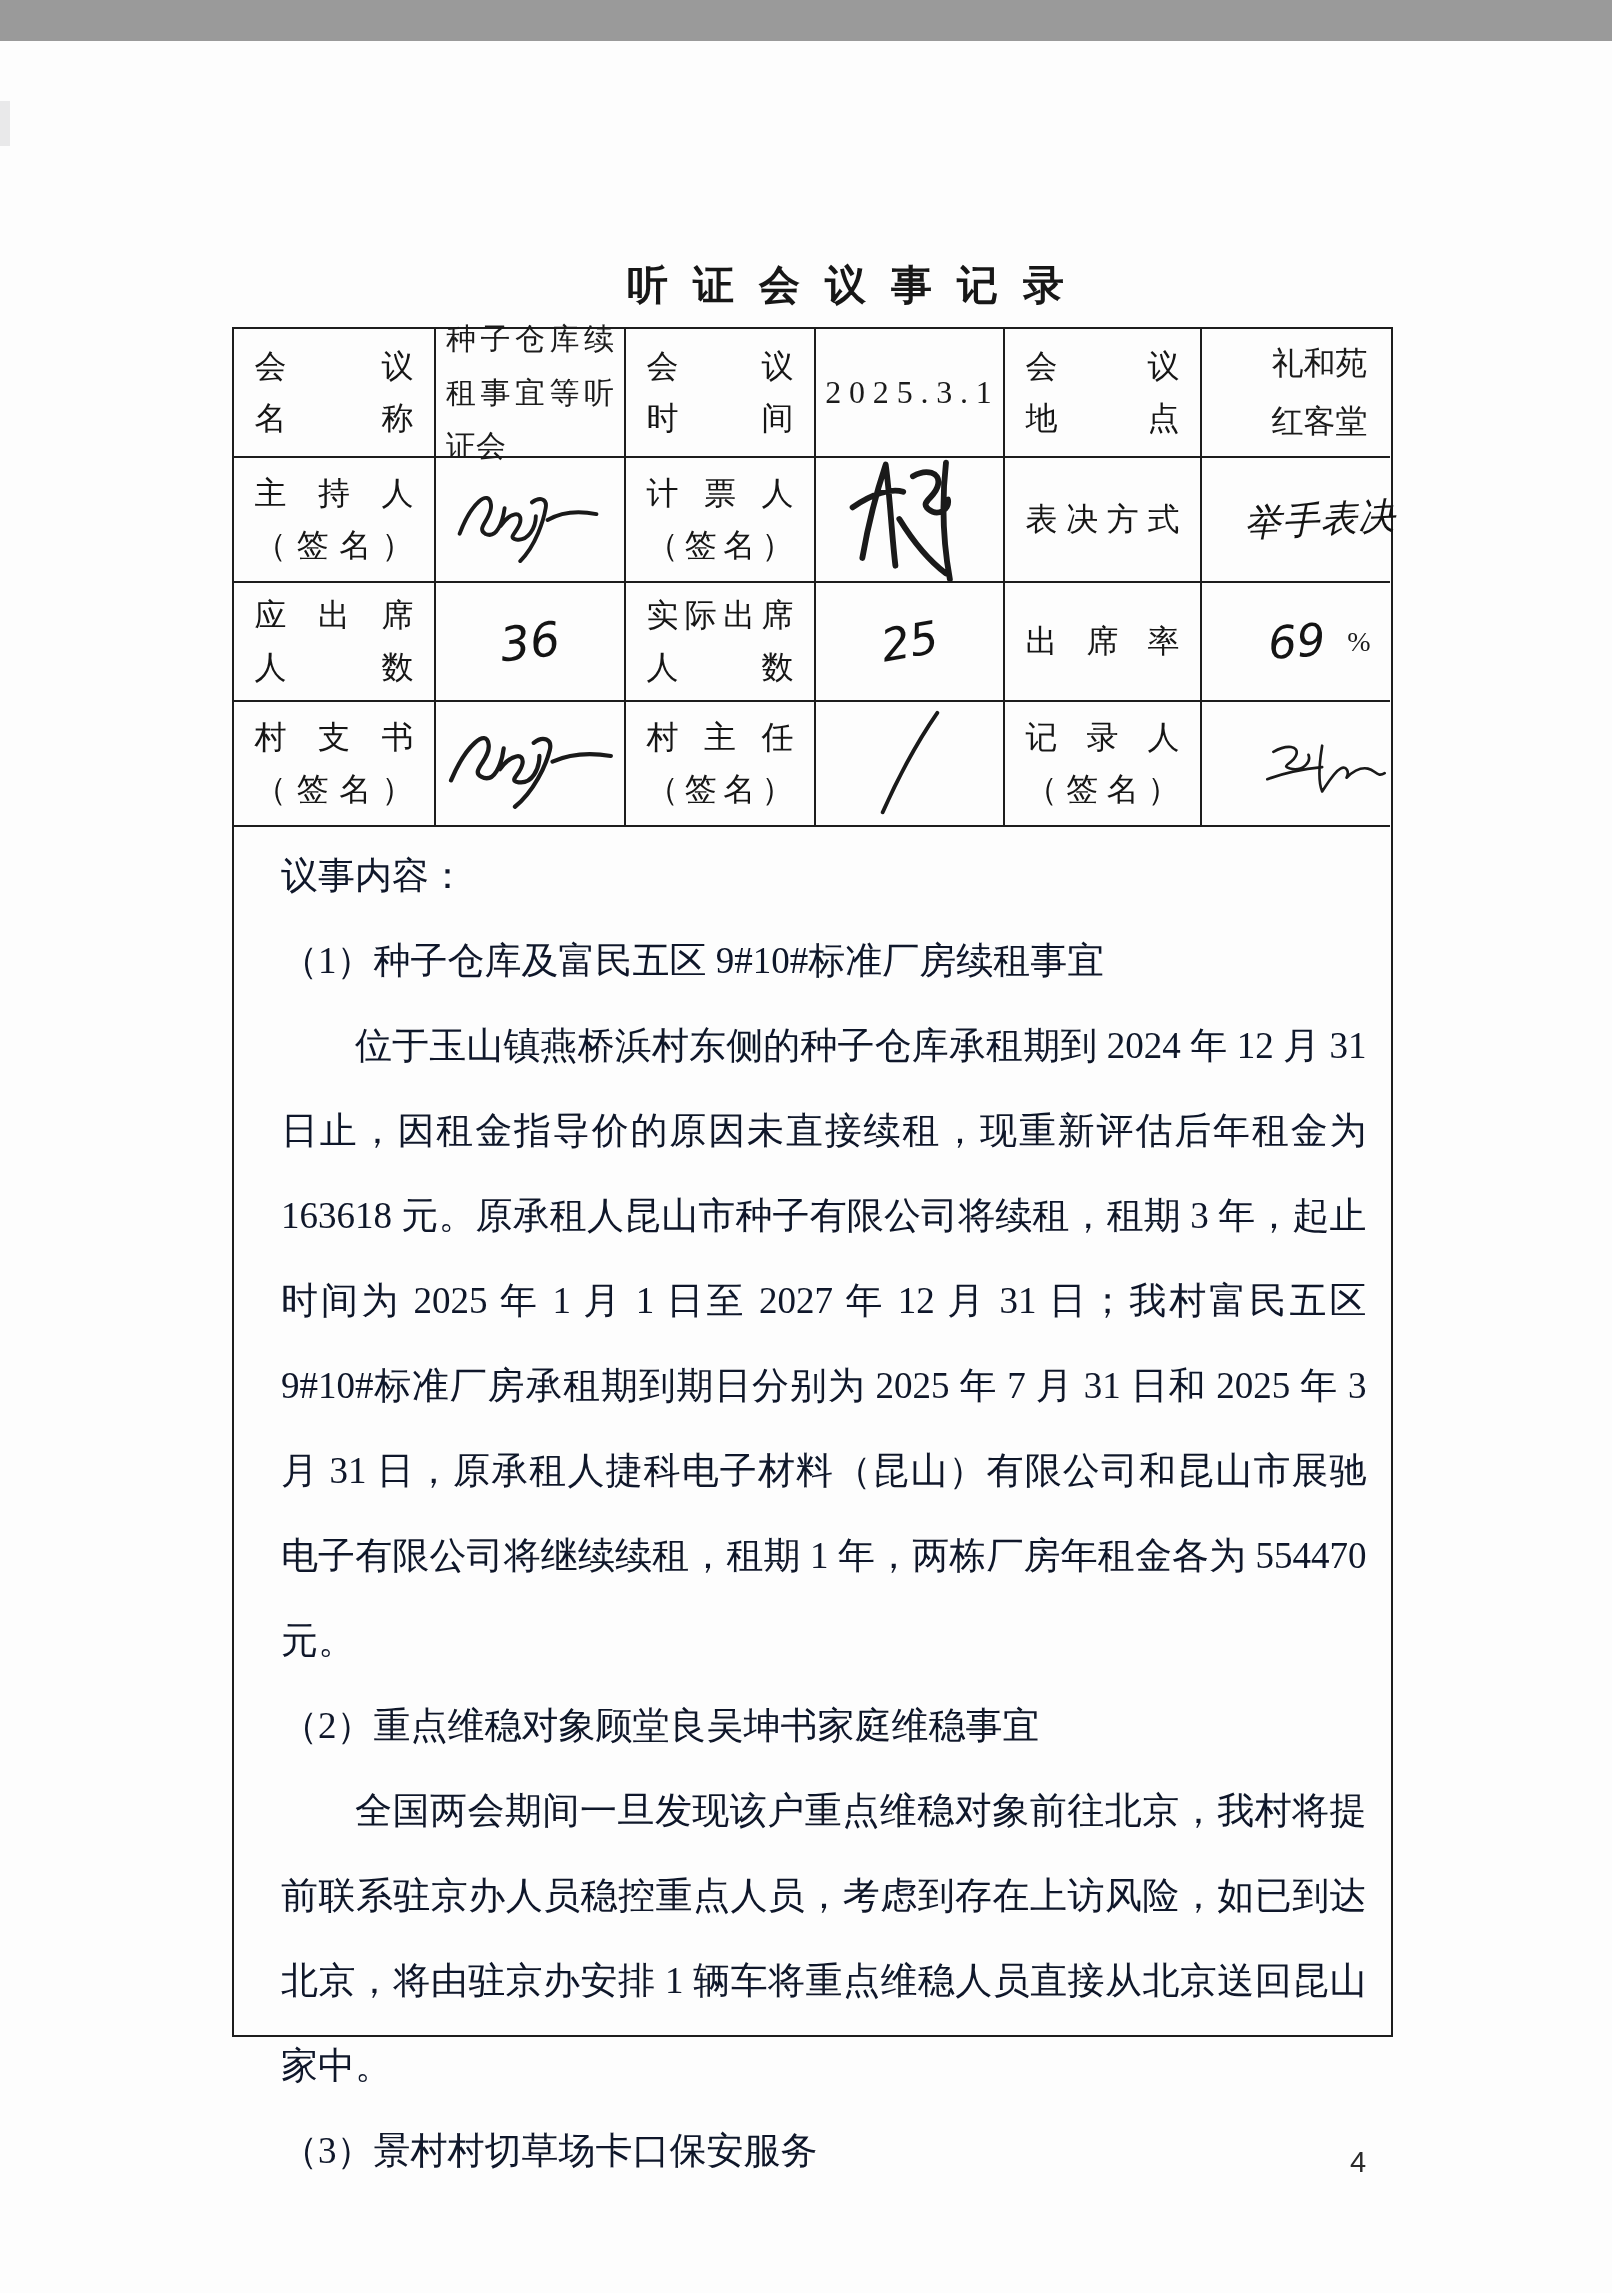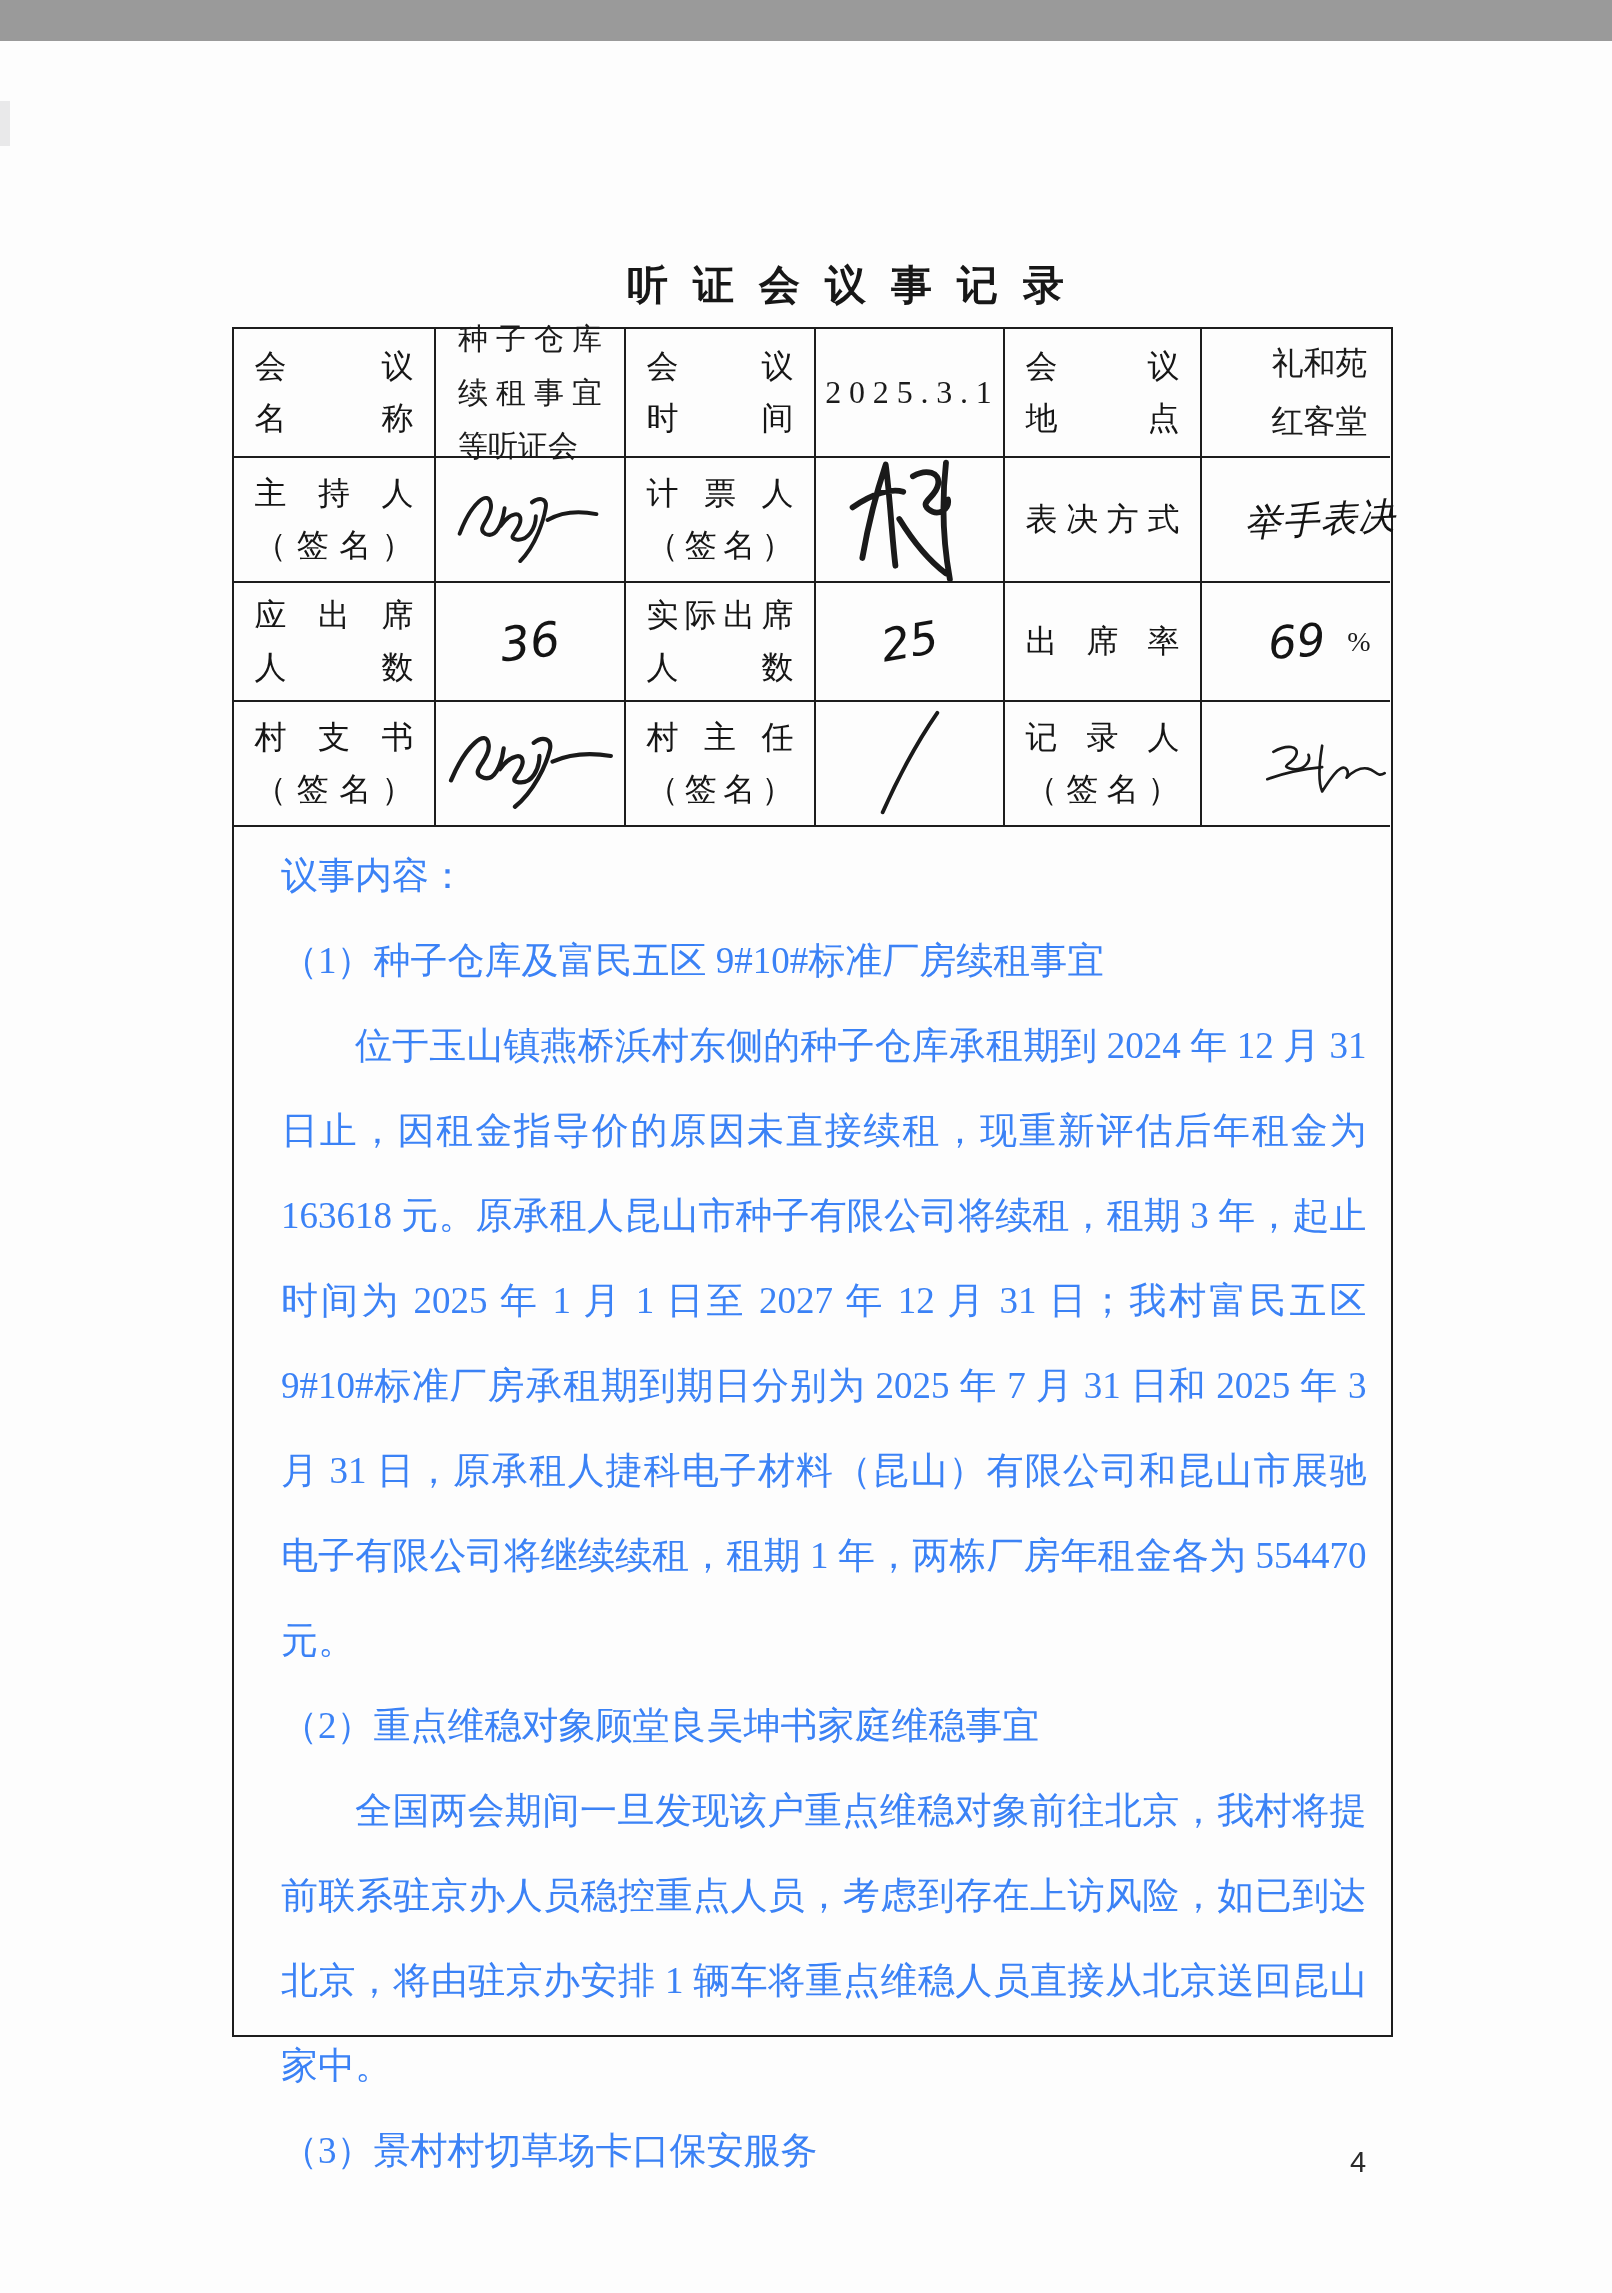--- a/index.html
+++ b/index.html
@@ -44,21 +44,21 @@
   .cell.last-row{border-bottom:none;}
 
   .jlabel{
     width:100%;padding:0 20.5px;box-sizing:border-box;
     font-size:32px;line-height:1.62;color:#161616;
     white-space:pre-line;
     text-align:justify;text-align-last:justify;
     text-justify:inter-character;
   }
   .v-wrap{
-    width:100%;padding:0 22px;box-sizing:border-box;
+    width:100%;padding:0 10px;box-sizing:border-box;
     font-size:30px;line-height:1.78;
     text-align:justify;text-justify:inter-character;
   }
   .v-time{font-size:32px;letter-spacing:7.8px;white-space:nowrap;padding-left:5.9px;font-family:Liberation Serif, serif;}
   .v-center{
     width:100%;font-size:32px;line-height:1.8;
     white-space:pre-line;text-align:center;
   }
   .hand{
     font-family:"DejaVu Sans", sans-serif;
@@ -76,21 +76,21 @@
 
   .content-cell{
     grid-column:1 / -1;
     align-items:flex-start;justify-content:flex-start;
     padding:5.9px 23.4px 0 23.4px;
     display:block;
   }
   .para{
     font-size:37px;line-height:85px;margin:0;
     text-align:justify;text-justify:inter-character;
-    color:#3b82f6;
+    color:#0f172a;
   }
   .para.body{text-indent:2em;}
 
   .page-number{
     position:absolute;left:1350px;top:2105px;
     font-size:29px;color:#2a2a2a;
     font-family:"Liberation Sans", sans-serif;
   }
 </style>
 </head>

